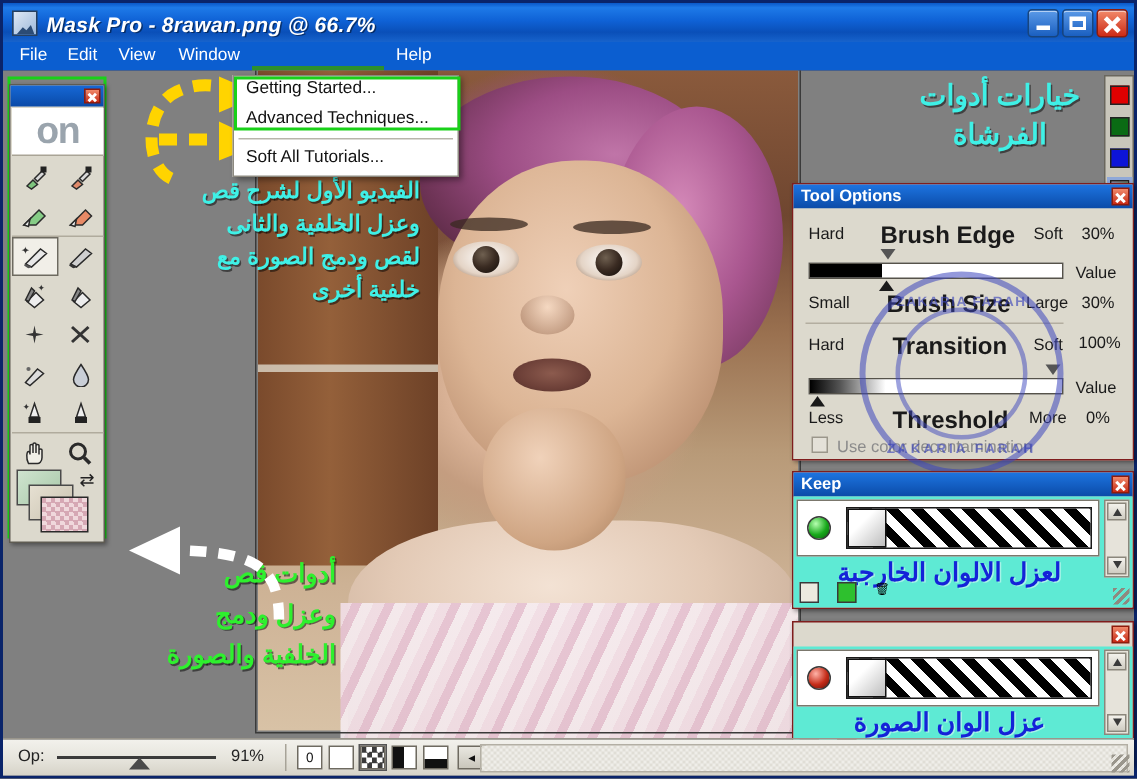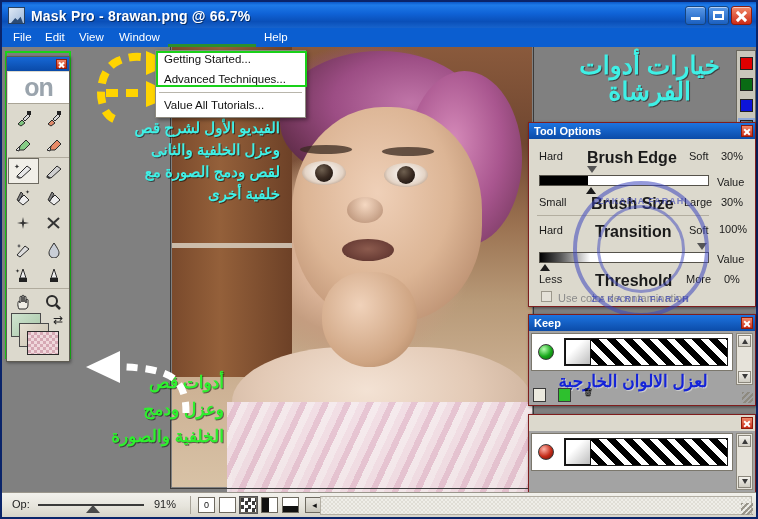--- a/index.html
+++ b/index.html
@@ -29,21 +29,21 @@
     border:1px solid #27405f;box-sizing:border-box;
   }
   .title-icon:after{
     content:"";position:absolute;left:2px;top:8px;width:12px;height:7px;
     background:#2b4b75;clip-path:polygon(0 100%,35% 30%,55% 60%,80% 10%,100% 100%);
   }
   .title-text{
     position:absolute;left:29px;top:3px;height:22px;line-height:22px;
     color:#ffffff;font-size:14px;font-weight:bold;
     text-shadow:1px 1px 0 rgba(0,0,0,.45);
-    white-space:nowrap;letter-spacing:.2px;
+    white-space:nowrap;letter-spacing:.2px;font-style:italic;
   }
   .winbtns{position:absolute;right:4px;top:4px;height:20px;display:flex;gap:2px;}
   .wb{width:21px;height:19px;border:1px solid #17457f;border-radius:3px;position:relative;
       box-sizing:border-box;box-shadow:inset 0 1px 0 rgba(255,255,255,.55);}
   .wb.min{background:linear-gradient(to bottom,#5b9ae8,#1a5fc0);}
   .wb.max{background:linear-gradient(to bottom,#5b9ae8,#1a5fc0);}
   .wb.cls{background:linear-gradient(to bottom,#f28a6a,#cc2b17);border-color:#8e1b0c;}
   .wb.min:after{content:"";position:absolute;left:5px;bottom:4px;width:9px;height:3px;background:#fff;}
   .wb.max:after{content:"";position:absolute;left:4px;top:4px;width:11px;height:9px;border:2px solid #fff;border-top-width:3px;box-sizing:border-box;}
   .wb.cls:before,.wb.cls:after{content:"";position:absolute;left:3px;top:8px;width:13px;height:3px;background:#fff;}
@@ -214,21 +214,21 @@
     border:3px solid rgba(60,70,190,.5);
   }
   .stamp-txt{
     position:absolute;left:0;top:0;width:128px;height:128px;
     color:rgba(55,65,185,.62);font-size:9px;font-weight:bold;text-align:center;
   }
   .stamp-top{position:absolute;top:11px;left:0;width:100%;letter-spacing:1px;}
   .stamp-bot{position:absolute;bottom:9px;left:0;width:100%;letter-spacing:2px;}
 
   
-  .kd-body{position:absolute;left:0;top:16px;width:100%;bottom:0;background:#a3a3a3;}
+  .kd-body{position:absolute;left:0;top:16px;width:100%;bottom:0;background:#5eead4;}
   .kd-row{position:absolute;left:2px;top:2px;right:22px;height:38px;background:#ffffff;border:1px solid #7b776c;box-sizing:border-box;}
   .kd-led{position:absolute;left:6px;top:10px;width:16px;height:16px;border-radius:50%;border:1px solid #3a3a3a;box-sizing:border-box;}
   .kd-led.green{background:radial-gradient(circle at 35% 30%,#b6ffb0,#17a81a 55%,#0b5c0d 100%);}
   .kd-led.red{background:radial-gradient(circle at 35% 30%,#ffb3a8,#c42b18 55%,#5f1009 100%);}
   .kd-swatch{position:absolute;left:32px;top:4px;right:4px;height:28px;border:1px solid #1a1a1a;box-sizing:border-box;
     background:repeating-linear-gradient(45deg,#000 0 6px,#ffffff 6px 12px);}
   .kd-swatch .corner{position:absolute;left:0;top:0;width:26px;height:26px;border:1px solid #111;box-sizing:border-box;
     background:linear-gradient(135deg,#fff 35%,#bdbdbd 100%);}
   .kd-scroll{position:absolute;right:2px;top:2px;width:17px;bottom:20px;background:#e6e3da;border:1px solid #8b877c;box-sizing:border-box;}
   .kd-arrow{position:absolute;left:1px;width:13px;height:12px;background:linear-gradient(to bottom,#f4f2ec,#cfccc2);border:1px solid #8b877c;box-sizing:border-box;}
@@ -309,21 +309,21 @@
       <div class="eye" style="left:130px;top:114px;"></div>
       <div class="eye" style="left:212px;top:116px;"></div>
       <div class="nose"></div>
       <div class="mouth"></div>
       <div class="body"></div>
       <div class="dress"></div>
       <div class="hand"></div>
     </div>
     <div class="canvas-border"></div>
 
-    <div class="anno cyan" style="right:36px;top:5px;font-size:25px;line-height:26px;text-align:center;">خيارات أدوات
+    <div class="anno cyan" style="right:36px;top:5px;font-size:19px;line-height:26px;text-align:center;">خيارات أدوات
 الفرشاة</div>
 
     <div class="anno green" style="left:62px;top:322px;font-size:17px;line-height:27px;text-align:right;width:160px;">أدوات قص
 وعزل ودمج
 الخلفية والصورة</div>
 
     <div class="anno cyan" style="left:78px;top:70px;font-size:15px;line-height:22px;text-align:right;width:200px;">الفيديو الأول لشرح قص
 وعزل الخلفية والثانى
 لقص ودمج الصورة مع
 خلفية أخرى</div>
@@ -341,21 +341,21 @@
     </svg>
 
     <div class="greenbox" style="left:3px;top:4px;width:66px;height:308px;"></div>
 
   </div>
 
   <div class="dropdown">
     <div class="dd-item" style="top:2px;">Getting Started...</div>
     <div class="dd-item" style="top:22px;">Advanced Techniques...</div>
     <div class="dd-sep" style="top:41px;"></div>
-    <div class="dd-item" style="top:48px;">Value All Tutorials...</div>
+    <div class="dd-item" style="top:48px;">Soft All Tutorials...</div>
     <div class="dd-hl"></div>
   </div>
 
   <div class="toolpal">
     <div class="tp-title">
       <div class="tp-close"></div>
     </div>
     <div class="logo"><span>on</span></div>
 
     <div class="toolgrid">
@@ -571,20 +571,21 @@
       <div class="kd-row">
         <div class="kd-led red"></div>
         <div class="kd-swatch">
           <div class="corner"></div>
         </div>
       </div>
       <div class="kd-scroll">
         <div class="kd-arrow up"></div>
         <div class="kd-arrow dn"></div>
       </div>
+      <div class="anno blue" style="left:4px;top:40px;width:200px;text-align:center;font-size:17px;">عزل الوان الصورة</div>
       <div class="kd-btns">
         <div class="kdb"></div>
         <div class="kdb r"></div>
         <div class="kdb" style="border:none;background:none;">🗑</div>
       </div>
       <div class="kd-grip"></div>
     </div>
   </div>
 
   <div class="statusbar">

